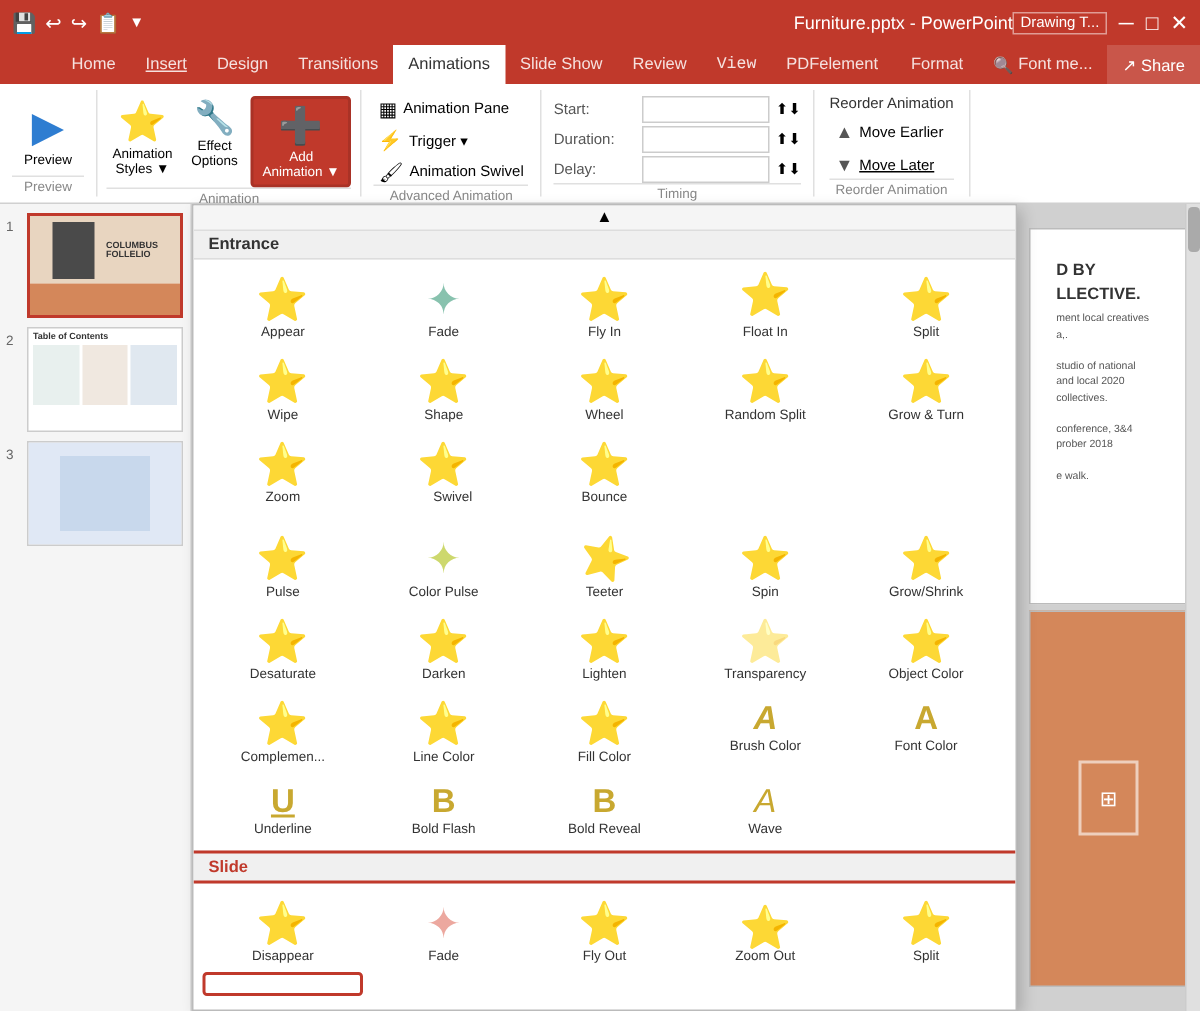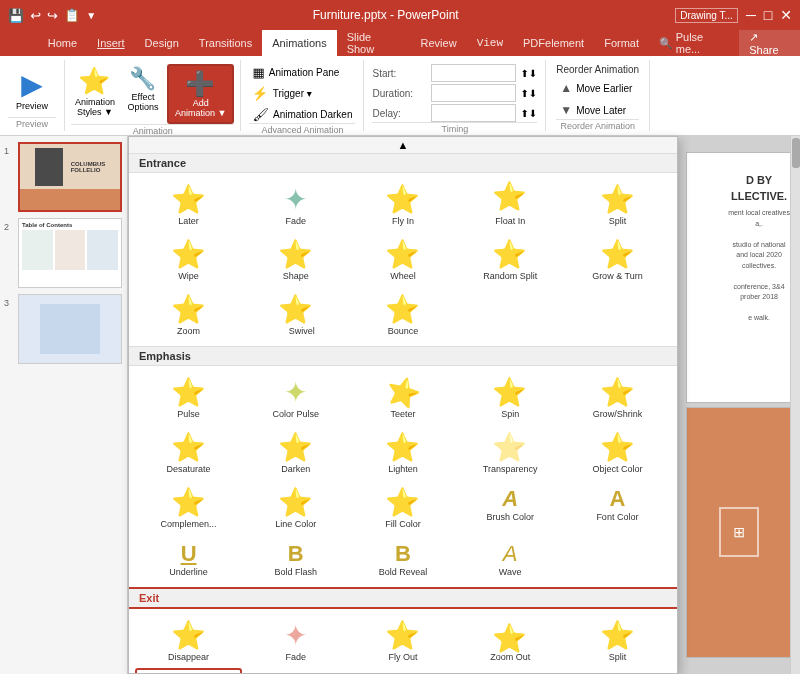--- a/index.html
+++ b/index.html
@@ -9,21 +9,21 @@
 <body>
 
 <div style="background:#c0392b; height:30px; display:flex; align-items:center; justify-content:space-between; padding:0 8px;">
   <div style="display:flex; gap:6px; align-items:center;">
     <span style="color:white; font-size:13px; cursor:pointer;">💾</span>
     <span style="color:white; font-size:13px; cursor:pointer;">↩</span>
     <span style="color:white; font-size:13px; cursor:pointer;">↪</span>
     <span style="color:white; font-size:13px; cursor:pointer;">📋</span>
     <span style="color:white; font-size:10px; cursor:pointer;">▼</span>
   </div>
-  <div style="color:white; font-size:12px; flex:1; text-align:center;">Furniture.pptx - PowerPoint</div>
+  <div style="color:white; font-size:12px; flex:1; text-align:right;">Furniture.pptx - PowerPoint</div>
   <div style="display:flex; gap:8px; align-items:center;">
     <span style="color:white; font-size:10px; border:1px solid rgba(255,255,255,0.5); padding:1px 4px; cursor:pointer;">Drawing T...</span>
     <span style="color:white; cursor:pointer; font-size:14px;">─</span>
     <span style="color:white; cursor:pointer; font-size:14px;">□</span>
     <span style="color:white; cursor:pointer; font-size:14px;">✕</span>
   </div>
 </div>
 
 <div style="background:#c0392b; display:flex; height:26px;">
   <div style="padding:0 10px; color:white; display:flex; align-items:center; font-size:11px; cursor:pointer; background:rgba(255,255,255,0.1);margin-top:36px;">File</div>
@@ -32,21 +32,21 @@
   <div style="padding:0 10px; color:rgba(255,255,255,0.85); display:flex; align-items:center; font-size:11px; cursor:pointer;">Design</div>
   <div style="padding:0 10px; color:rgba(255,255,255,0.85); display:flex; align-items:center; font-size:11px; cursor:pointer;">Transitions</div>
   <div style="padding:0 10px; color:#333; display:flex; align-items:center; font-size:11px; cursor:pointer; background:white; font-weight:500;">Animations</div>
   <div style="padding:0 10px; color:rgba(255,255,255,0.85); display:flex; align-items:center; font-size:11px; cursor:pointer;">Slide Show</div>
   <div style="padding:0 10px; color:rgba(255,255,255,0.85); display:flex; align-items:center; font-size:11px; cursor:pointer;">Review</div>
   <div style="padding:0 10px; color:rgba(255,255,255,0.85); display:flex; align-items:center; font-size:11px; cursor:pointer;font-family:Liberation Mono, monospace;">View</div>
   <div style="padding:0 10px; color:rgba(255,255,255,0.85); display:flex; align-items:center; font-size:11px; cursor:pointer;">PDFelement</div>
   <div style="padding:0 10px; color:rgba(255,255,255,0.85); display:flex; align-items:center; font-size:11px; cursor:pointer; margin-left:auto;">Format</div>
   <div style="padding:0 10px; color:rgba(255,255,255,0.85); display:flex; align-items:center; font-size:11px; cursor:pointer; gap:3px;">
     <span>🔍</span>
-      <span>Pulse me...</span>
+      <span>Font me...</span>
   </div>
   <div style="padding:0 10px; color:white; display:flex; align-items:center; font-size:11px; cursor:pointer; background:rgba(255,255,255,0.15);">↗ Share</div>
 </div>
 
 <div style="background:white; display:flex; align-items:stretch; border-bottom:1px solid #d0d0d0; height:80px; padding:4px 0;">
 
   <div style="display:flex; flex-direction:column; align-items:center; border-right:1px solid #e0e0e0; padding:2px 8px;">
     <div style="display:flex; flex:1; align-items:center;">
       <div style="display:flex; flex-direction:column; align-items:center; padding:2px 8px; cursor:pointer; border-radius:3px;">
         <span style="font-size:28px; color:#2e7dd1;">▶</span>
@@ -82,21 +82,21 @@
       <div style="display:flex; align-items:center; gap:4px; cursor:pointer; padding:1px 3px; border-radius:2px;">
         <span style="font-size:13px;">▦</span>
         <span style="font-size:10px;">Animation Pane</span>
       </div>
       <div style="display:flex; align-items:center; gap:4px; cursor:pointer; padding:1px 3px; border-radius:2px;">
         <span style="font-size:13px;">⚡</span>
         <span style="font-size:10px;">Trigger ▾</span>
       </div>
       <div style="display:flex; align-items:center; gap:4px; cursor:pointer; padding:1px 3px; border-radius:2px;">
         <span style="font-size:13px;">🖌</span>
-        <span style="font-size:10px;">Animation Darken</span>
+        <span style="font-size:10px;">Animation Swivel</span>
       </div>
     </div>
     <div style="font-size:9px; color:#888; border-top:1px solid #e0e0e0; width:100%; text-align:center; padding-top:1px;">Advanced Animation</div>
   </div>
 
   <div style="display:flex; flex-direction:column; border-right:1px solid #e0e0e0; padding:2px 8px;">
     <div style="display:flex; flex-direction:column; gap:2px; flex:1; padding-top:2px;">
       <div style="display:flex; align-items:center; gap:4px;">
         <span style="color:#555; font-size:10px; width:55px;">Start:</span>
         <input style="width: 85px; height: 18px; border: 1px solid rgb(204, 204, 204); font-size: 10px; padding: 0px 4px;" value="">
@@ -118,21 +118,21 @@
 
   <div style="display:flex; flex-direction:column; border-right:1px solid #e0e0e0; padding:2px 10px;">
     <div style="display:flex; flex-direction:column; gap:4px; flex:1; padding-top:2px;">
       <div style="font-size:10px; font-weight:500; color:#333;">Reorder Animation</div>
       <div style="display:flex; align-items:center; gap:4px; cursor:pointer; padding:2px 4px; border-radius:2px;">
         <span style="color:#555; font-size:12px;">▲</span>
         <span style="font-size:10px;">Move Earlier</span>
       </div>
       <div style="display:flex; align-items:center; gap:4px; cursor:pointer; padding:2px 4px; border-radius:2px;">
         <span style="color:#555; font-size:12px;">▼</span>
-        <span style="font-size:10px;">Move Later</span>
+        <span style="font-size:10px;text-decoration:underline;">Move Later</span>
       </div>
     </div>
     <div style="font-size:9px; color:#888; border-top:1px solid #e0e0e0; width:100%; text-align:center; padding-top:1px;">Reorder Animation</div>
   </div>
 </div>
 
 <div style="display:flex; height:calc(674px - 136px); position:relative;">
 
   <div style="width:128px; background:#f5f5f5; border-right:1px solid #d0d0d0; overflow-y:auto; padding:6px 4px; display:flex; flex-direction:column; gap:6px;">
 
@@ -172,21 +172,21 @@
   <div style="width:550px; background:white; border:1px solid #bbb; box-shadow:3px 3px 10px rgba(0,0,0,0.2); overflow-y:scroll; z-index:100; position:relative;">
 
     <div style="text-align:center; padding:2px; background:#f5f5f5; border-bottom:1px solid #ddd; cursor:pointer;">▲</div>
 
     <div style="background:#f0f0f0; padding:3px 10px; font-size:11px; font-weight:bold; color:#333; border-bottom:1px solid #ddd;">Entrance</div>
 
     <div style="display:grid; grid-template-columns:repeat(5,1fr); gap:0; padding:4px 6px;">
 
       <div style="display:flex;flex-direction:column;align-items:center;padding:6px 2px;cursor:pointer;border-radius:3px;">
         <span style="font-size:28px;color:#2e8b7a;">⭐</span>
-        <span style="font-size:9px;color:#333;">Later</span>
+        <span style="font-size:9px;color:#333;">Appear</span>
       </div>
 
       <div style="display:flex;flex-direction:column;align-items:center;padding:6px 2px;cursor:pointer;border-radius:3px;">
         <span style="font-size:28px;color:#3a9a7a;opacity:0.6;">✦</span>
         <span style="font-size:9px;color:#333;">Fade</span>
       </div>
 
       <div style="display:flex;flex-direction:column;align-items:center;padding:6px 2px;cursor:pointer;border-radius:3px;">
         <span style="font-size:28px;color:#2e8b7a;">⭐</span>
         <span style="font-size:9px;color:#333;">Fly In</span>
@@ -236,21 +236,20 @@
         <span style="font-size:28px;color:#2e8b7a;">⭐</span>
         <span style="font-size:9px;color:#333;padding-left:12px;">Swivel</span>
       </div>
 
       <div style="display:flex;flex-direction:column;align-items:center;padding:6px 2px;cursor:pointer;border-radius:3px;">
         <span style="font-size:28px;color:#2e8b7a;">⭐</span>
         <span style="font-size:9px;color:#333;">Bounce</span>
       </div>
     </div>
 
-    <div style="background:#f0f0f0; padding:3px 10px; font-size:11px; font-weight:bold; color:#333; border-top:1px solid #ddd; border-bottom:1px solid #ddd;">Emphasis</div>
 
     <div style="display:grid; grid-template-columns:repeat(5,1fr); gap:0; padding:4px 6px;">
 
       <div style="display:flex;flex-direction:column;align-items:center;padding:6px 2px;cursor:pointer;border-radius:3px;">
         <span style="font-size:28px;color:#c8a830;">⭐</span>
         <span style="font-size:9px;color:#333;">Pulse</span>
       </div>
 
       <div style="display:flex;flex-direction:column;align-items:center;padding:6px 2px;cursor:pointer;border-radius:3px;">
         <span style="font-size:28px;color:#b8c830;opacity:0.7;">✦</span>
@@ -336,21 +335,21 @@
         <span style="font-size:22px;color:#c8a830;font-weight:bold;">B</span>
         <span style="font-size:9px;color:#333;">Bold Reveal</span>
       </div>
 
       <div style="display:flex;flex-direction:column;align-items:center;padding:6px 2px;cursor:pointer;border-radius:3px;">
         <span style="font-size:22px;color:#c8a830;font-style:italic;">A</span>
         <span style="font-size:9px;color:#333;">Wave</span>
       </div>
     </div>
 
-    <div style="background:#f0f0f0; padding:3px 10px; font-size:11px; font-weight:bold; color:#c0392b; border:2px solid #c0392b; border-left:none; border-right:none; margin:0;">Exit</div>
+    <div style="background:#f0f0f0; padding:3px 10px; font-size:11px; font-weight:bold; color:#c0392b; border:2px solid #c0392b; border-left:none; border-right:none; margin:0;">Slide</div>
 
     <div style="display:grid; grid-template-columns:repeat(5,1fr); gap:0; padding:4px 6px;">
 
       <div style="display:flex;flex-direction:column;align-items:center;padding:6px 2px;cursor:pointer;border-radius:3px;">
         <span style="font-size:28px;color:#e07060;">⭐</span>
         <span style="font-size:9px;color:#333;">Disappear</span>
       </div>
 
       <div style="display:flex;flex-direction:column;align-items:center;padding:6px 2px;cursor:pointer;border-radius:3px;">
         <span style="font-size:28px;color:#e07060;opacity:0.6;">✦</span>
@@ -398,21 +397,21 @@
       </div>
 
     </div>
 
   </div>
 
   <div style="flex:1; background:#d0d0d0; display:flex; flex-direction:column; align-items:center; justify-content:center; padding:8px; position:relative;">
 
     <div style="background:white; width:100%; height:48%; border:1px solid #bbb; margin-bottom:4px; position:relative; overflow:hidden;">
 
-      <div style="position:absolute; right:1px; top:20px; font-size:9px; color:#333; max-width:85px; line-height:1.4;text-align:center;">
+      <div style="position:absolute; right:25px; top:20px; font-size:9px; color:#333; max-width:85px; line-height:1.4;">
         <div style="font-size:11px; font-weight:bold; color:#333; margin-bottom:4px;">D BY<br>LLECTIVE.</div>
         <div style="font-size:7px; color:#555; line-height:1.5;">ment local creatives<br>a,.<br><br>studio of national<br>and local 2020<br>collectives.<br><br>conference, 3&amp;4<br>prober 2018<br><br>e walk.</div>
       </div>
     </div>
 
     <div style="background:#d4875a; width:100%; height:48%; border:1px solid #bbb; display:flex; align-items:center; justify-content:center;">
       <div style="width:40px; height:50px; border:2px solid rgba(255,255,255,0.6); display:flex; align-items:center; justify-content:center; color:white; font-size:14px;">⊞</div>
     </div>
 
     <div style="position:absolute; right:0; top:0; width:10px; height:100%; background:#e0e0e0; border-left:1px solid #ccc;">

